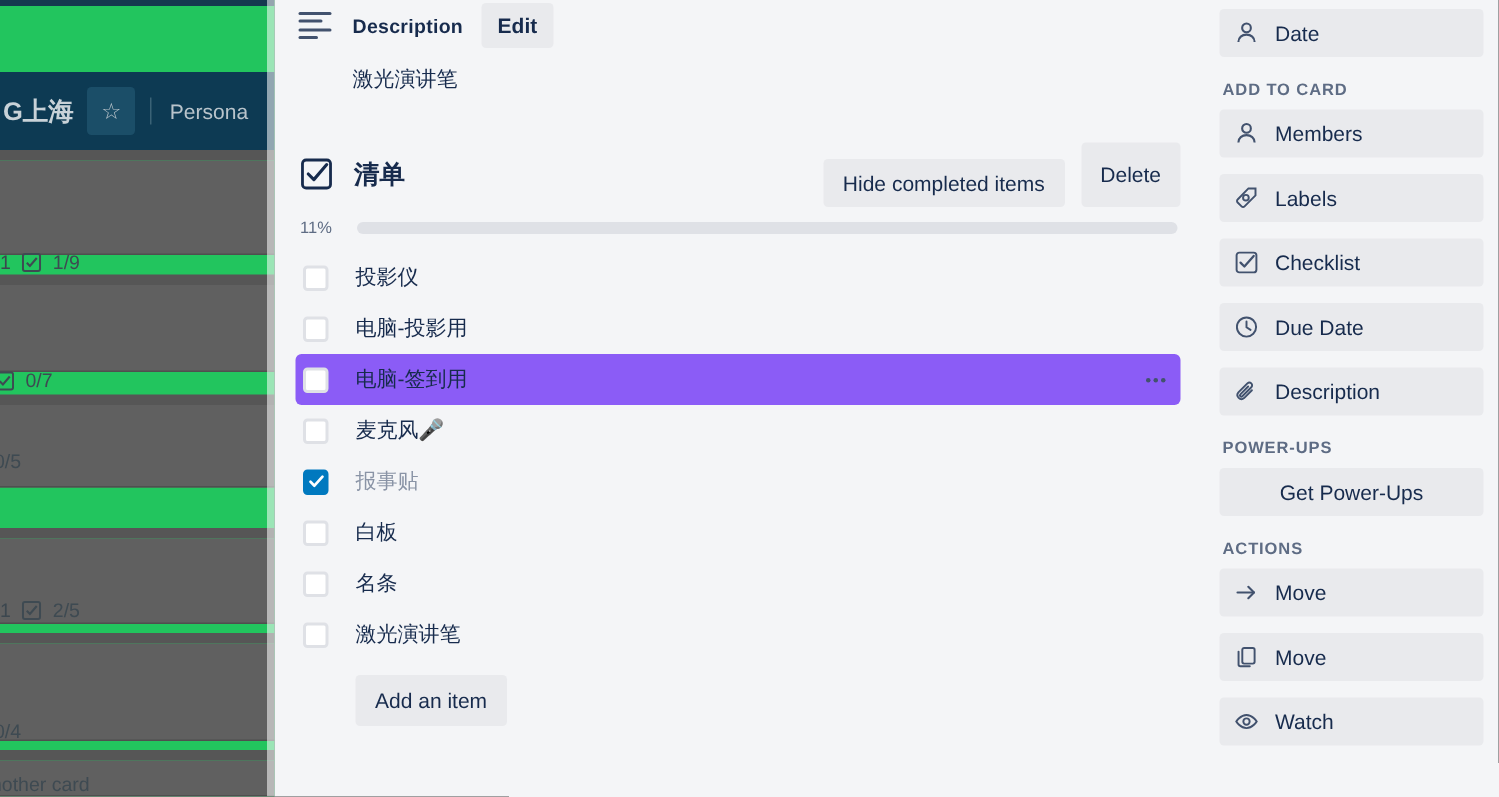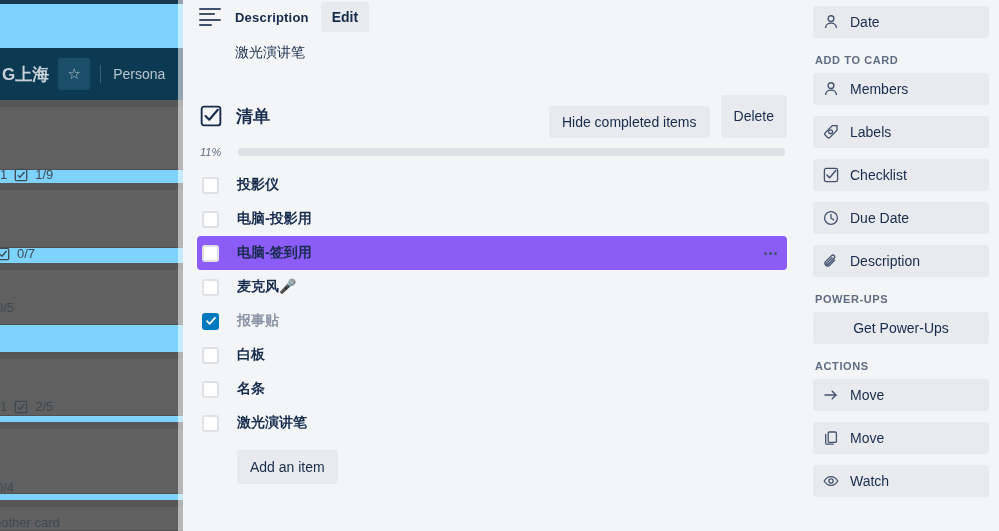--- a/index.html
+++ b/index.html
@@ -7,21 +7,21 @@
     width: 999px; height: 531px;
     overflow: hidden;
     font-family: "Liberation Sans", "DejaVu Sans", sans-serif;
     background: #5e5e5e;
   }
   #root { position: relative; width: 999px; height: 531px; }
 
   
   .backdrop {
     position: absolute; left: 0; top: 0; width: 183px; height: 531px;
-    background: #7dd3fc; overflow: hidden;
+    background: #22c55e; overflow: hidden;
   }
   .bd-strip-top {
     position: absolute; left: 0; top: 0; width: 183px; height: 4px;
     background: #15394f;
   }
   .bd-topbar {
     position: absolute; left: 0; top: 48px; width: 183px; height: 52px;
     background: #0d3a53; display: flex; align-items: center;
   }
   .bd-board-title {
@@ -101,36 +101,36 @@
     display: flex; align-items: center; margin-top: 38px; height: 32px;
   }
   .cl-icon { width: 22px; height: 22px; margin-right: 14px; margin-left: 3px; flex: 0 0 auto;}
   .cl-title { font-size: 17px; font-weight: bold; color: #172b4d; }
   .cl-head-actions { margin-left: auto; display: flex; gap: 11px; }
   .btn-hide { padding: 9px 13px; margin-top: 11px; }
   .btn-delete { padding: 9px 13px; }
 
   
   .progress-row {
-    display: flex; align-items: center; margin-top: 14px; padding-left: 3px; font-style: italic;
+    display: flex; align-items: center; margin-top: 14px; padding-left: 3px;
   }
   .progress-pct {
     font-size: 11px; color: #5e6c84; width: 30px; flex: 0 0 auto;
   }
   .progress-track {
     height: 8px; border-radius: 4px; background: #dfe1e6; flex: 1 1 auto;
     margin-left: 8px; margin-right: 2px; overflow: hidden;
   }
   .progress-fill { height: 100%; background: #5ba4cf; border-radius: 4px; }
 
   
   .items { margin-top: 10px; }
   .item {
     display: flex; align-items: center; height: 34px; padding-left: 5px;
-    border-radius: 4px; position: relative; font-weight: bold;
+    border-radius: 4px; position: relative;
   }
   .item.hovered { background: #8b5cf6; }
   .chk {
     width: 17px; height: 17px; border: 2px solid #dfe1e6; background: #fff;
     border-radius: 3px; flex: 0 0 auto; margin-right: 18px;
     display: flex; align-items: center; justify-content: center;
   }
   .chk.checked { background: #0079bf; border-color: #0079bf; }
   .chk.checked svg { display: block; }
   .chk svg { display: none; }

